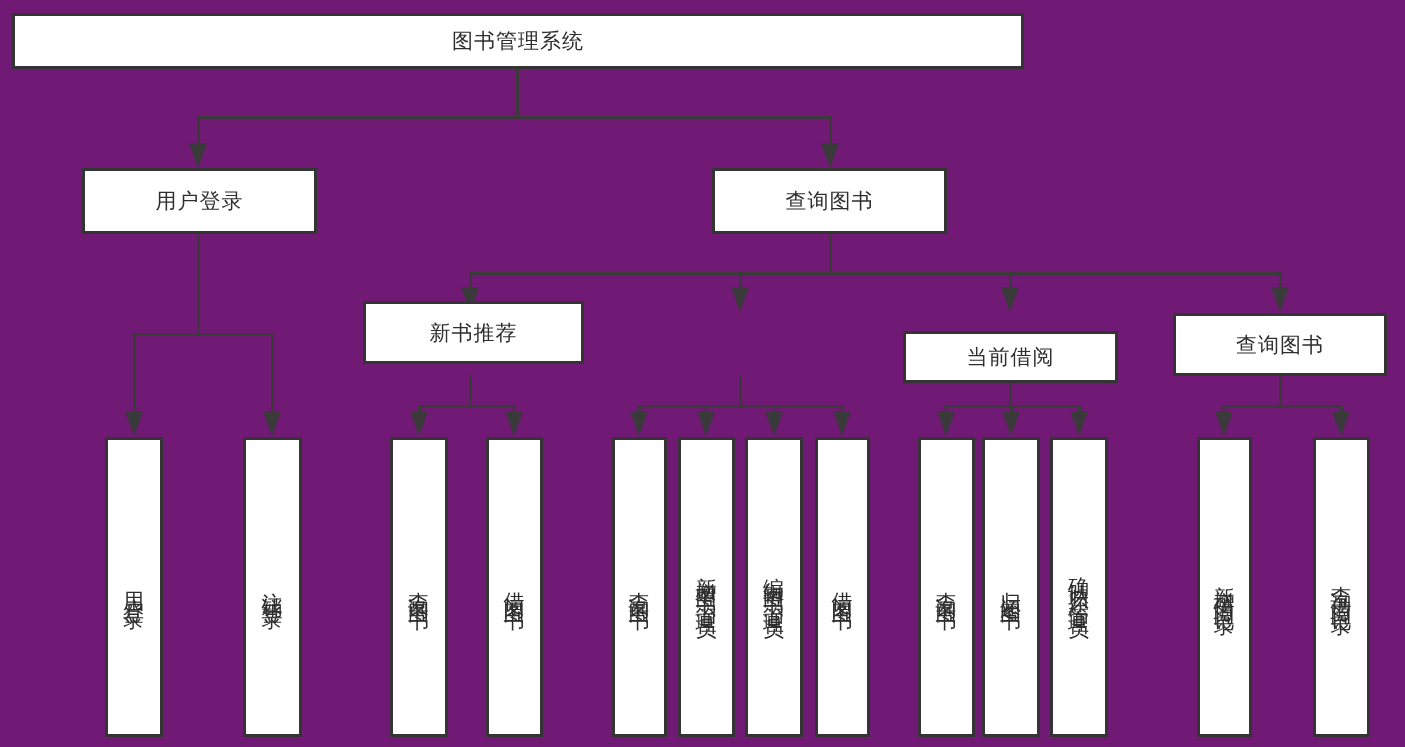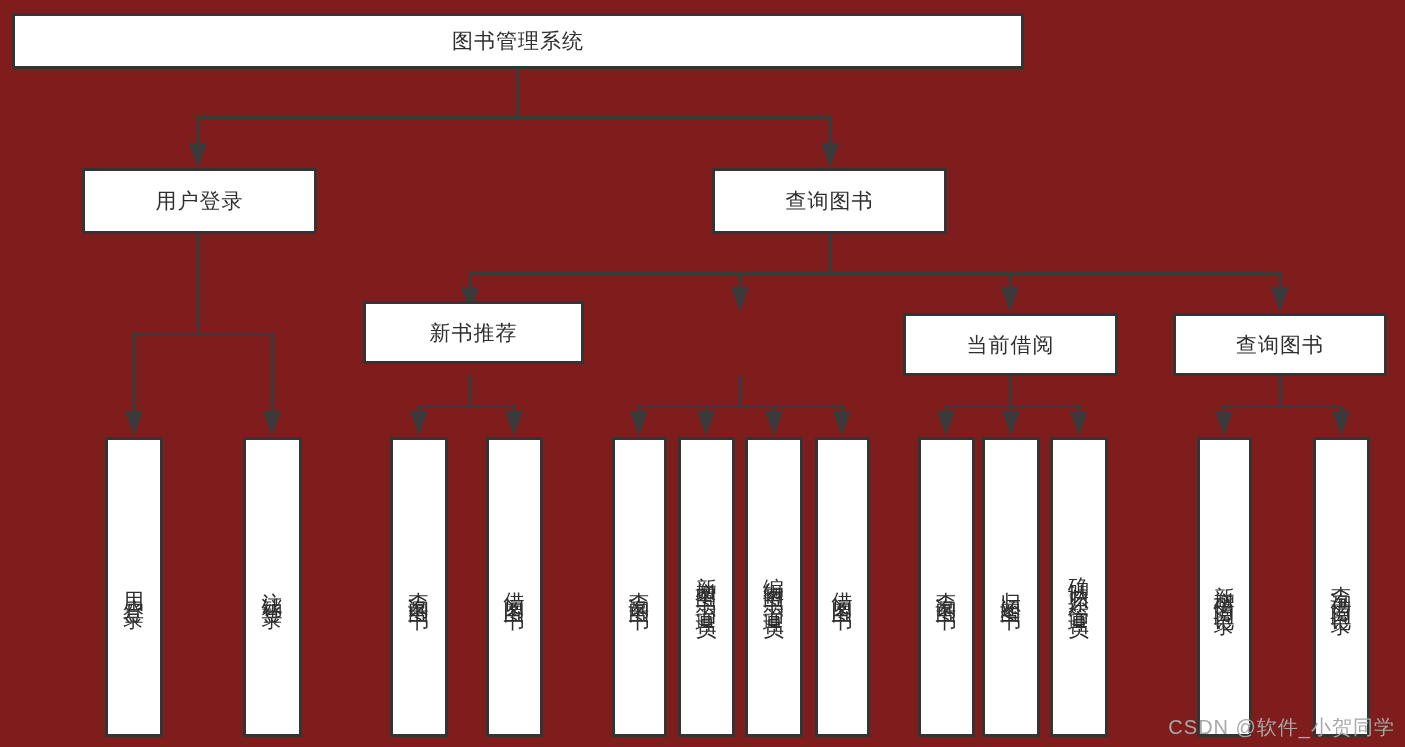--- a/index.html
+++ b/index.html
@@ -1,17 +1,17 @@
 <!DOCTYPE html>
 <html><head>
 <meta charset="utf-8">
 <style>
   html,body{margin:0;padding:0;background:#ffffff;}
   .canvas{
-    position:relative;width:1405px;height:747px;background:#7f1d1d;overflow:hidden;
+    position:relative;width:1405px;height:747px;background:#701a75;overflow:hidden;
     font-family:"Liberation Sans","DejaVu Sans",sans-serif;
   }
   .box{
     position:absolute;border:3px solid #343434;background:#ffffff;box-sizing:border-box;
     display:flex;align-items:center;justify-content:center;color:#2e2e2e;z-index:2;
   }
   .hbox{font-size:21px;letter-spacing:1px;}
   .vbox{top:437px;height:300px;}
   .vtext{
     writing-mode:vertical-rl;font-size:21px;letter-spacing:6px;line-height:1;
@@ -40,21 +40,21 @@
   <div class="box hbox" style="left:82px;top:168px;width:235px;height:66px">
     <span>用户登录</span>
   </div>
   <div class="box hbox" style="left:712px;top:168px;width:235px;height:66px">
     <span>查询图书</span>
   </div>
 
   <div class="box hbox" style="left:363px;top:301px;width:221px;height:63px">
     <span>新书推荐</span>
   </div>
-  <div class="box hbox" style="left:903px;top:313px;width:215px;height:63px">
+  <div class="box hbox" style="left:903px;top:331px;width:215px;height:52px">
     <span>当前借阅</span>
   </div>
   <div class="box hbox" style="left:1173px;top:313px;width:214px;height:63px">
     <span>查询图书</span>
   </div>
 
   <div class="box vbox" style="left:105px;width:58px">
     <span class="vtext">用户登录</span>
   </div>
   <div class="box vbox" style="left:243px;width:59px">
@@ -91,21 +91,20 @@
     <span class="vtext">确认归还（管理员）</span>
   </div>
 
   <div class="box vbox" style="left:1197px;width:55px">
     <span class="vtext">新增借阅记录</span>
   </div>
   <div class="box vbox" style="left:1313px;width:57px">
     <span class="vtext">查询借阅记录</span>
   </div>
 
-  <div class="watermark">CSDN @软件_小贺同学</div>
 <div class="hline" style="left: 197px; top: 116px; width: 634px; height: 3px;"></div>
     <div class="hline" style="left: 132px; top: 333px; width: 142px; height: 3px;"></div>
     <div class="hline" style="left: 469px; top: 272px; width: 812px; height: 3px;"></div>
     <div class="hline" style="left: 417px; top: 405px; width: 99px; height: 3px;"></div>
     <div class="hline" style="left: 637px; top: 405px; width: 207px; height: 3px;"></div>
     <div class="hline" style="left: 944px; top: 405px; width: 137px; height: 3px;"></div>
     <div class="hline" style="left: 1222px; top: 405px; width: 121px; height: 3px;"></div>
     <div class="vline" style="left: 516px; top: 66px; width: 3px; height: 53px;"></div>
     <div class="vline" style="left: 197px; top: 233px; width: 3px; height: 103px;"></div>
     <div class="vline" style="left: 829px; top: 233px; width: 3px; height: 42px;"></div>

